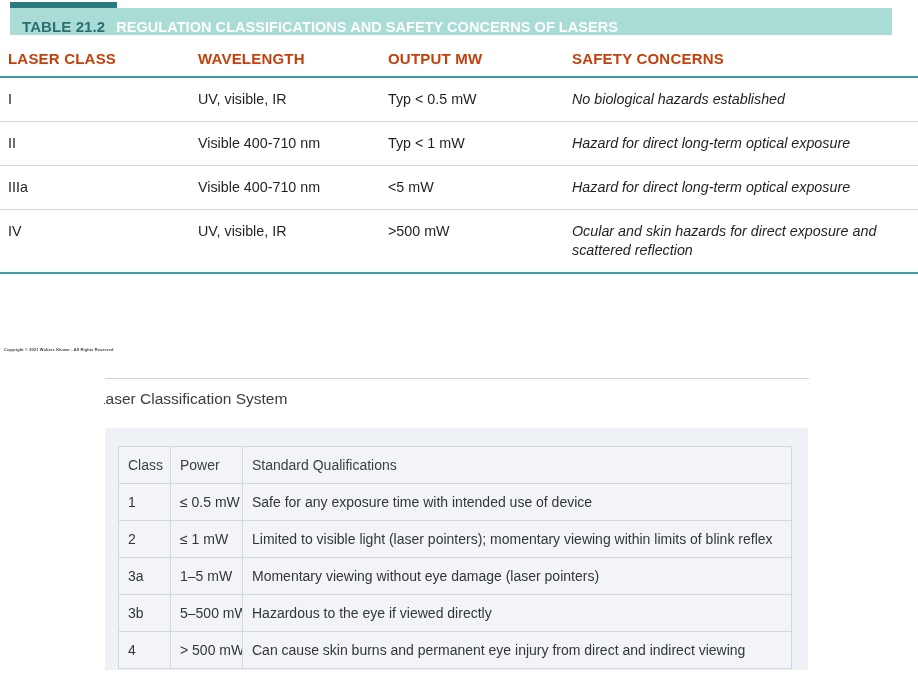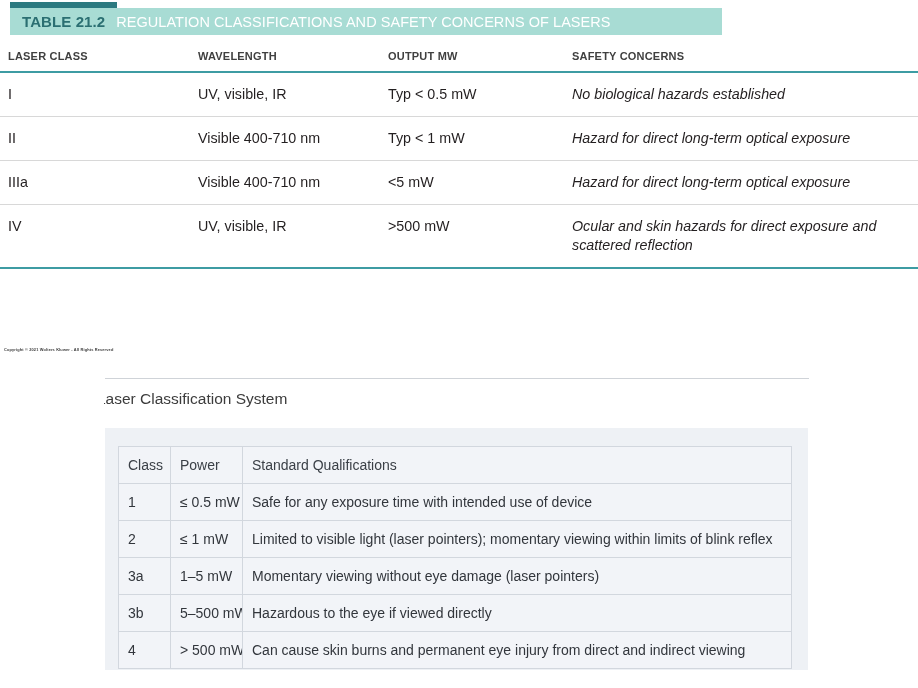--- a/index.html
+++ b/index.html
@@ -24,37 +24,37 @@
   }
   .accent-bar {
     position: absolute;
     left: 10px; top: 2px;
     width: 107px; height: 6px;
     background: #2c7a80;
   }
   .title-band {
     position: absolute;
     left: 10px; top: 8px;
-    width: 712px; height: 27px;
+    width: 882px; height: 27px;
     background: #a8dcd4;
     display: flex;
-    align-items: center;
+    align-items: flex-end;
     box-sizing: border-box;
     padding-left: 12px;
   }
   .title-band .tnum {
     font-size: 15px;
     font-weight: bold;
     color: #2b6f72;
     letter-spacing: 0.1px;
     white-space: nowrap;
   }
   .title-band .ttext {
     font-size: 14.5px;
-    font-weight: normal;
+    font-weight: bold;
     color: #ffffff;
     margin-left: 11px;
     letter-spacing: 0.05px;
     white-space: nowrap;
   }
 
   .t2-grid {
     position: absolute;
     left: 0; top: 50px;
     width: 918px;
@@ -65,26 +65,26 @@
     text-align: left;
     vertical-align: top;
     padding: 0;
   }
   .t2-grid col.c1 { width: 190px; }
   .t2-grid col.c2 { width: 195px; }
   .t2-grid col.c3 { width: 182px; }
   .t2-grid col.c4 { width: 351px; }
 
   .t2-grid thead th {
-    font-size: 11px;
+    font-size: 15px;
     font-weight: bold;
     letter-spacing: 0.2px;
     padding: 0 0 9px 0;
     border-bottom: 2px solid #3d9ca3;
-    color: #404040;
+    color: #c2410c;
   }
   .t2-grid thead th:first-child { padding-left: 8px; }
   .t2-grid thead th.col2 { padding-left: 8px; }
   .t2-grid thead th.col3 { padding-left: 3px; }
   .t2-grid thead th.col4 { padding-left: 5px; }
 
   .t2-grid tbody td {
     font-size: 14.3px;
     line-height: 19px;
     padding: 12px 0 12px 0;

